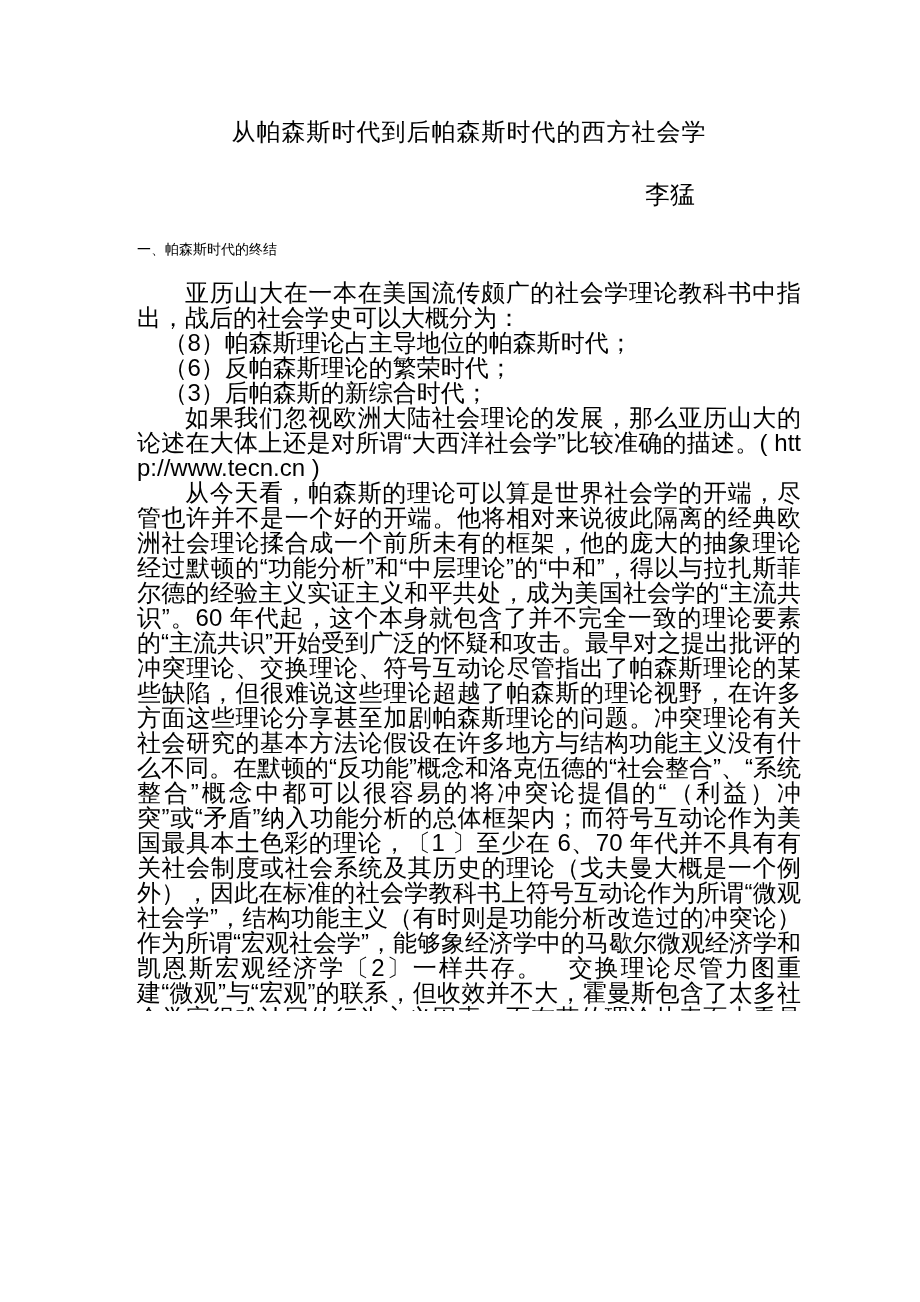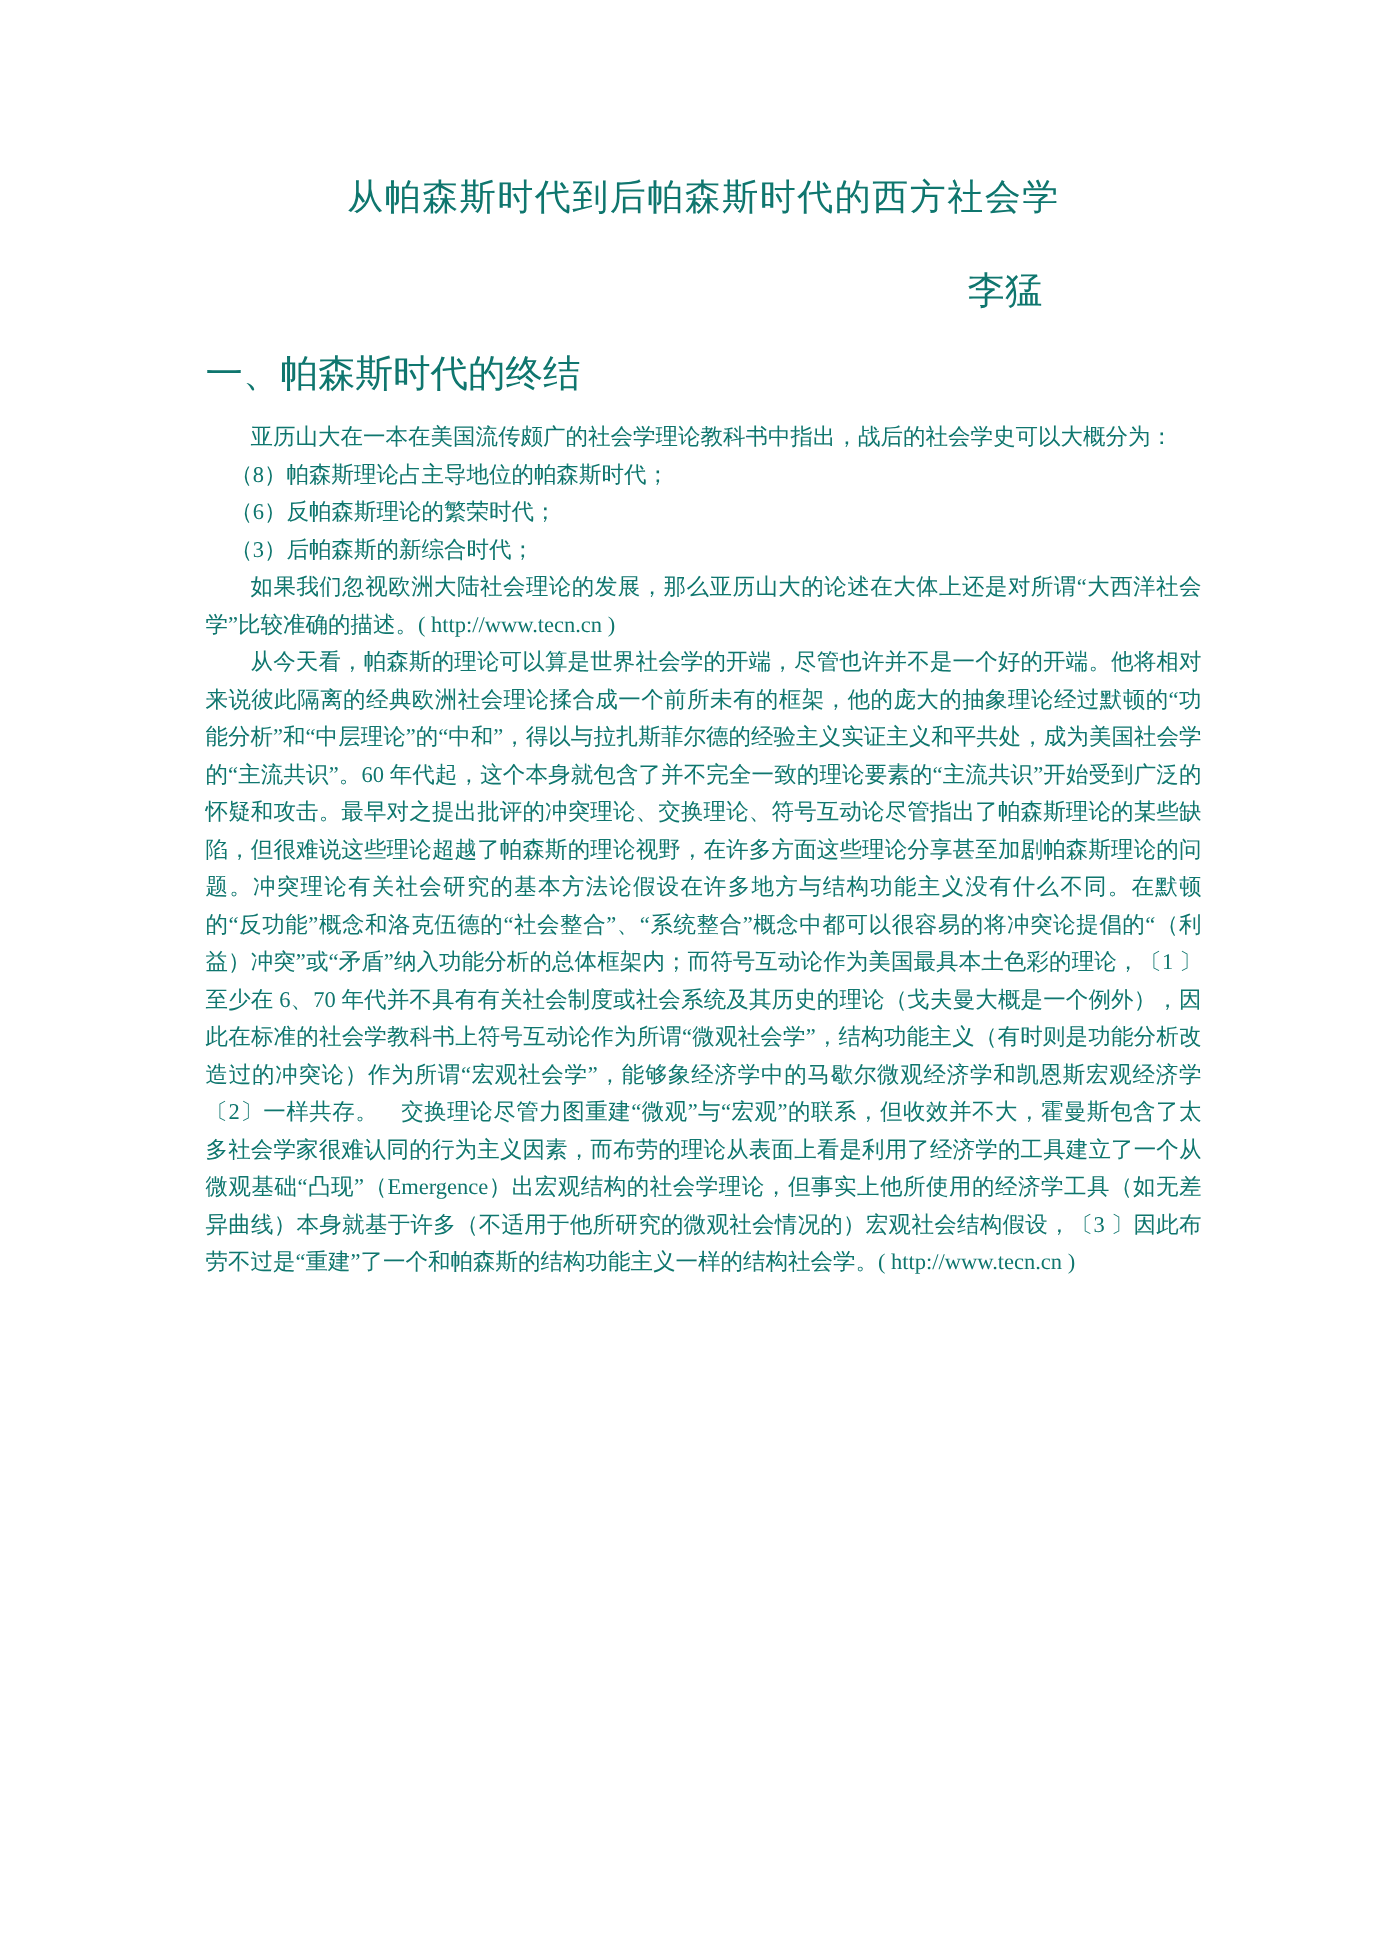--- a/index.html
+++ b/index.html
@@ -6,22 +6,22 @@
     margin: 0;
     padding: 0;
     background: #ffffff;
   }
   .page {
     position: relative;
     width: 920px;
     height: 1011px;
     background: #ffffff;
     overflow: hidden;
-    font-family: Liberation Serif, serif;
-    color: #0f766e;
+    font-family: Liberation Sans, sans-serif;
+    color: #000000;
   }
   .content {
     position: absolute;
     left: 137px;
     top: 0;
     width: 664px;
   }
   .doc-title {
     margin: 117px 0 0 0;
     font-size: 24px;
@@ -33,30 +33,30 @@
   }
   .doc-author {
     margin: 35px 0 0 0;
     font-size: 25px;
     line-height: 25px;
     text-align: right;
     padding-right: 106px;
   }
   .doc-heading {
     margin: 30px 0 12px 0;
-    font-size: 25px;
+    font-size: 14px;
     line-height: 25px;
     font-weight: normal;
   }
   .doc-body {
     margin-top: 18px;
   }
   .para, .list-item {
     margin: 0;
-    font-size: 15px;
+    font-size: 24px;
     line-height: 25px;
     text-align: justify;
     text-justify: inter-ideograph;
     word-break: break-all;
   }
   .para {
     text-indent: 2em;
   }
   .list-item {
     text-indent: 1.1em;

